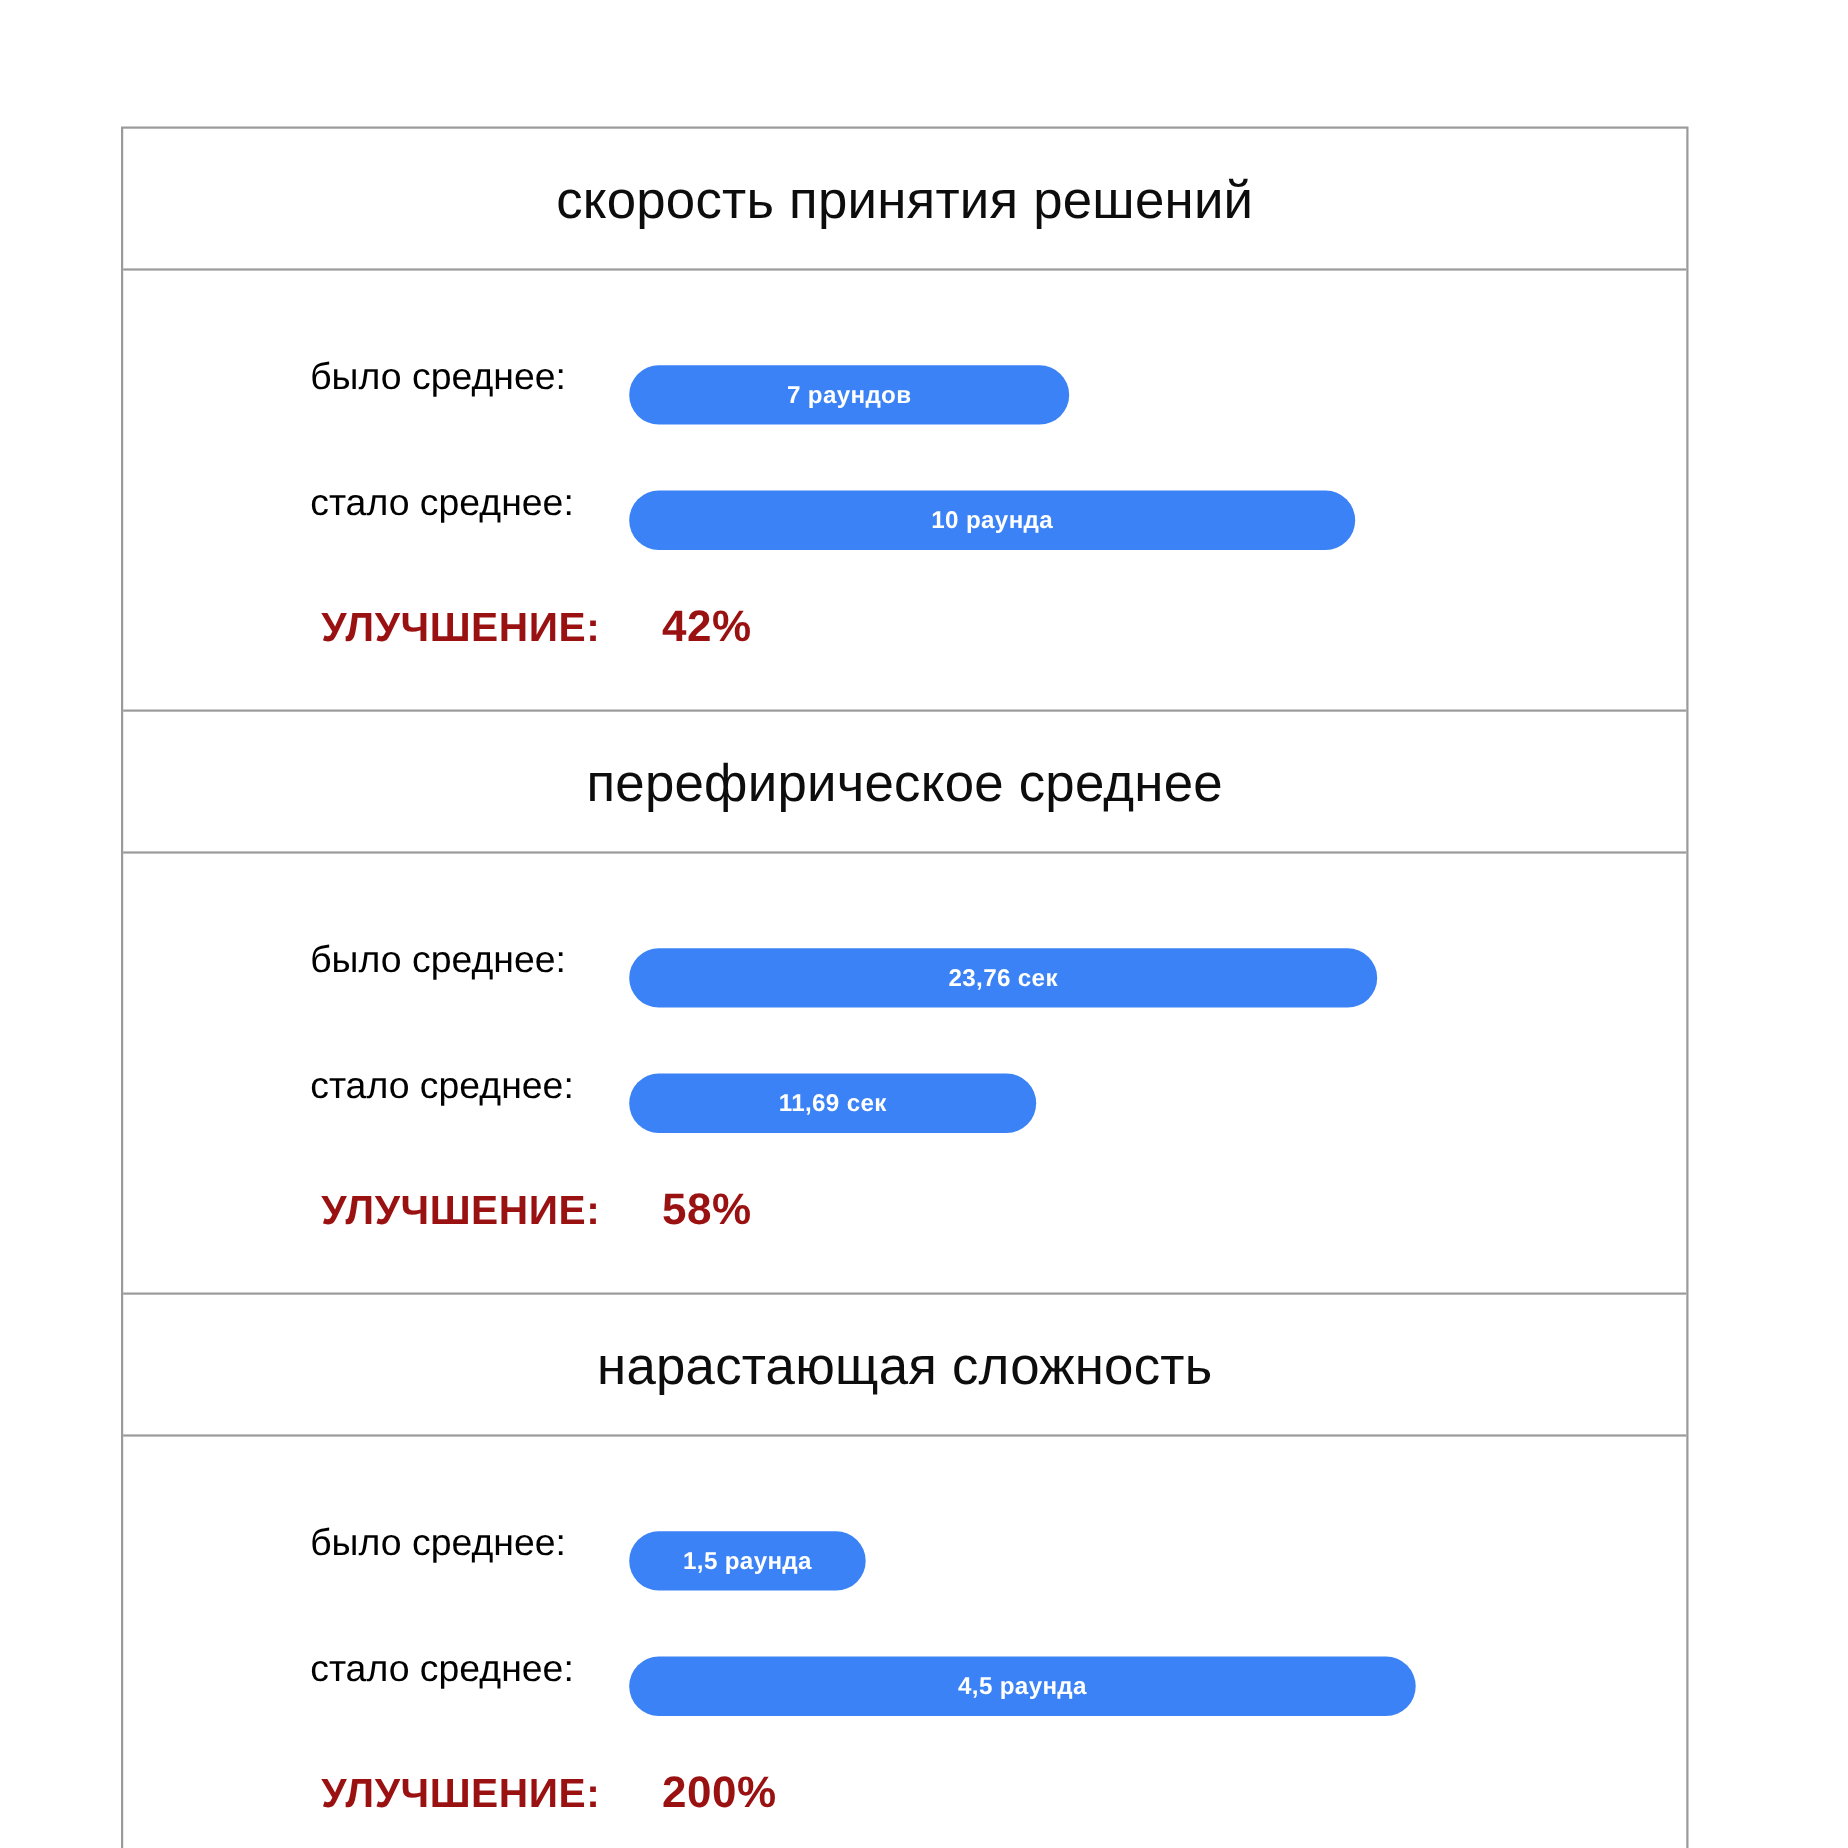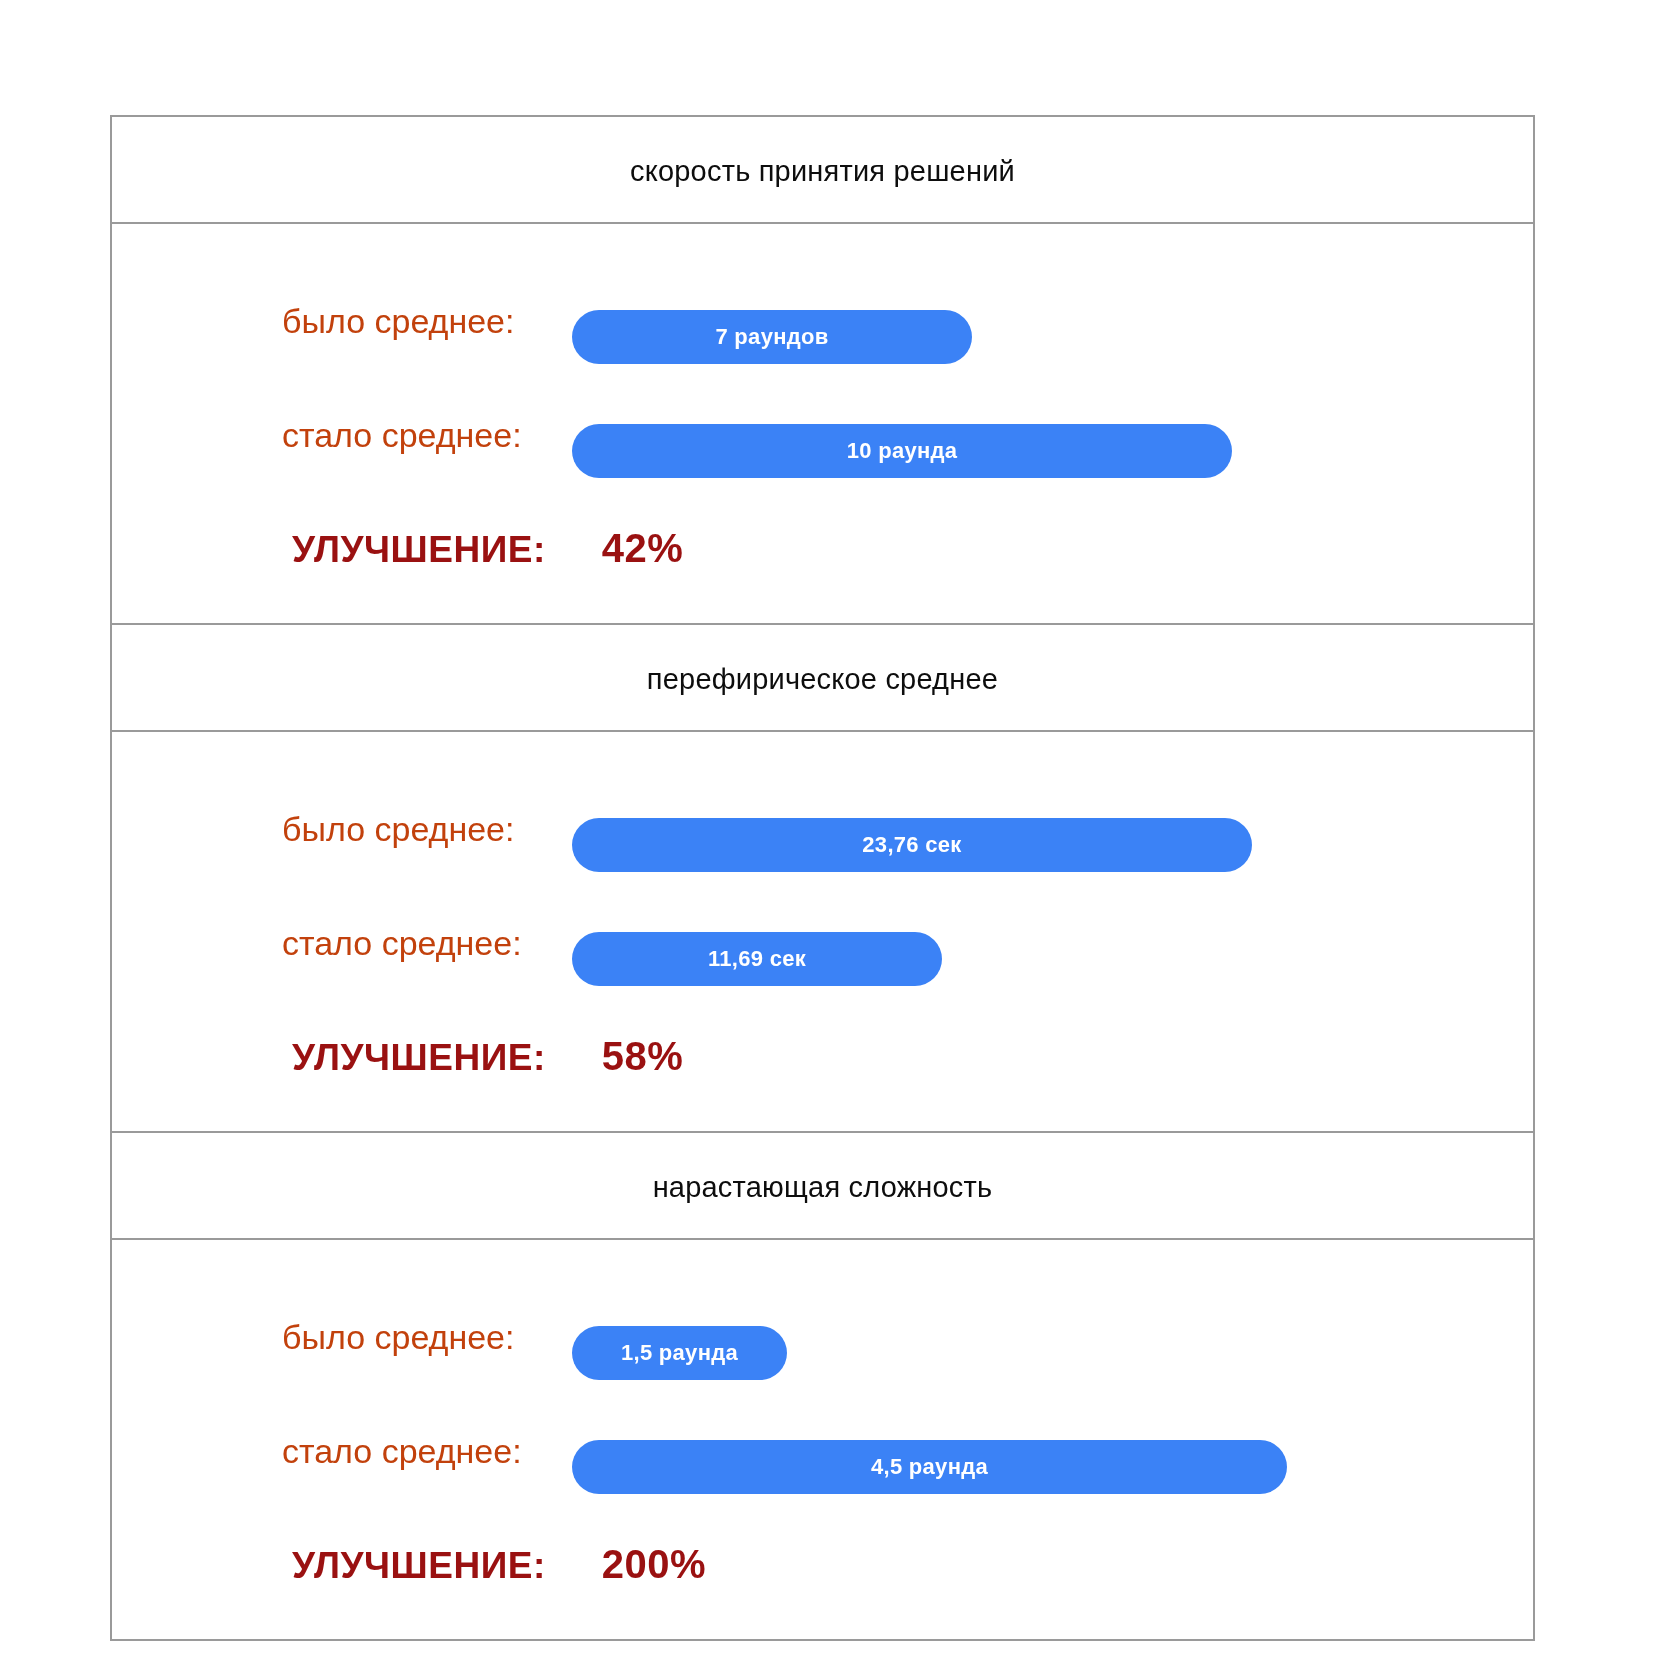--- a/index.html
+++ b/index.html
@@ -25,21 +25,21 @@
     left: 110px;
     top: 115px;
     width: 1425px;
     border: 2px solid #9a9a9a;
     box-sizing: border-box;
     background: #ffffff;
   }
   .section-title {
     border-bottom: 2px solid #9a9a9a;
     text-align: center;
-    font-size: 29px;
+    font-size: 48px;
     font-weight: 400;
     letter-spacing: 0.2px;
     color: #0d0d0d;
     padding: 38px 20px 34px 20px;
     box-sizing: border-box;
   }
   .section-body {
     padding: 54px 0 52px 0;
     box-sizing: border-box;
   }
@@ -48,21 +48,21 @@
   }
   .row {
     display: flex;
     align-items: center;
     margin-bottom: 28px;
     padding-left: 170px;
     box-sizing: border-box;
   }
   .row-label {
     font-size: 34px;
-    color: #c2410c;
+    color: #000000;
     white-space: nowrap;
     width: 290px;
     text-align: left;
     flex: none;
   }
   .bar {
     height: 54px;
     border-radius: 27px;
     background: #3b82f6;
     display: flex;

